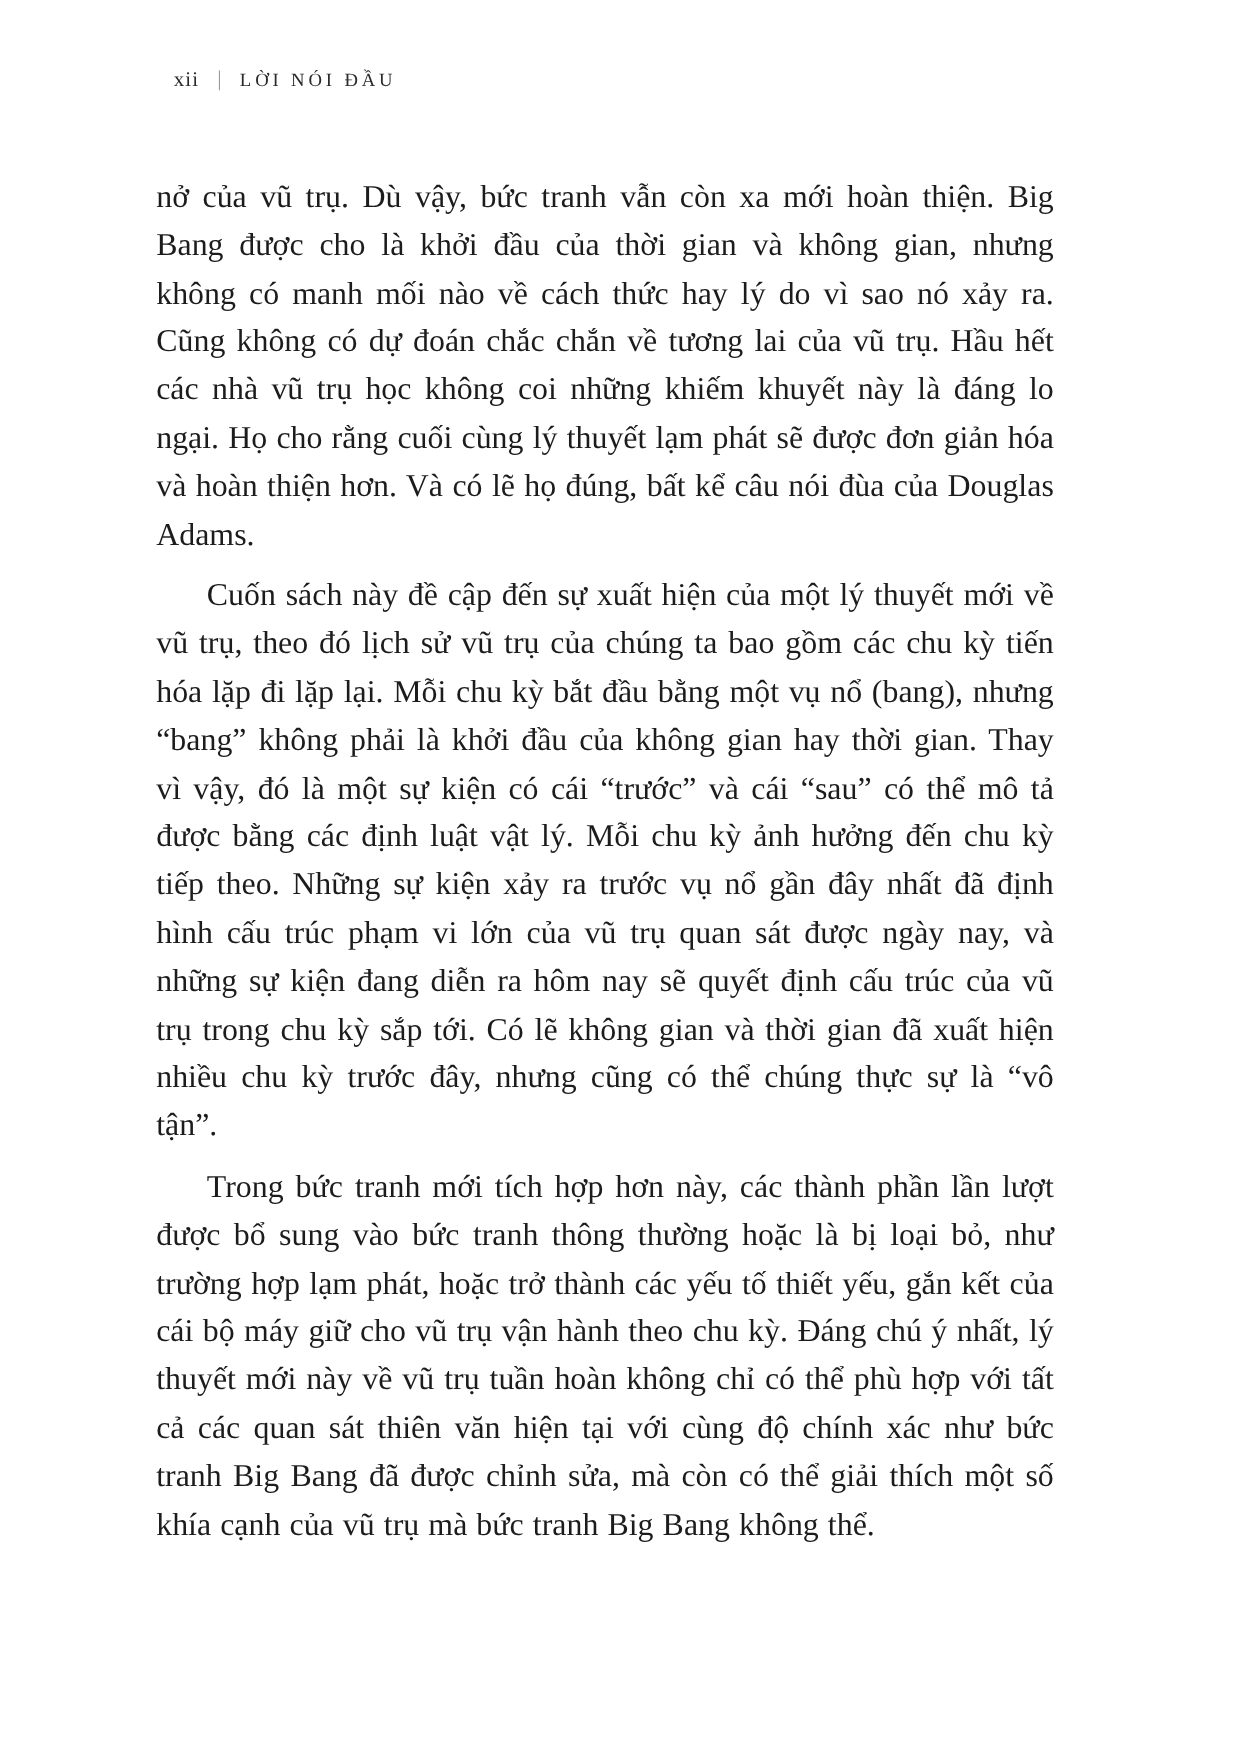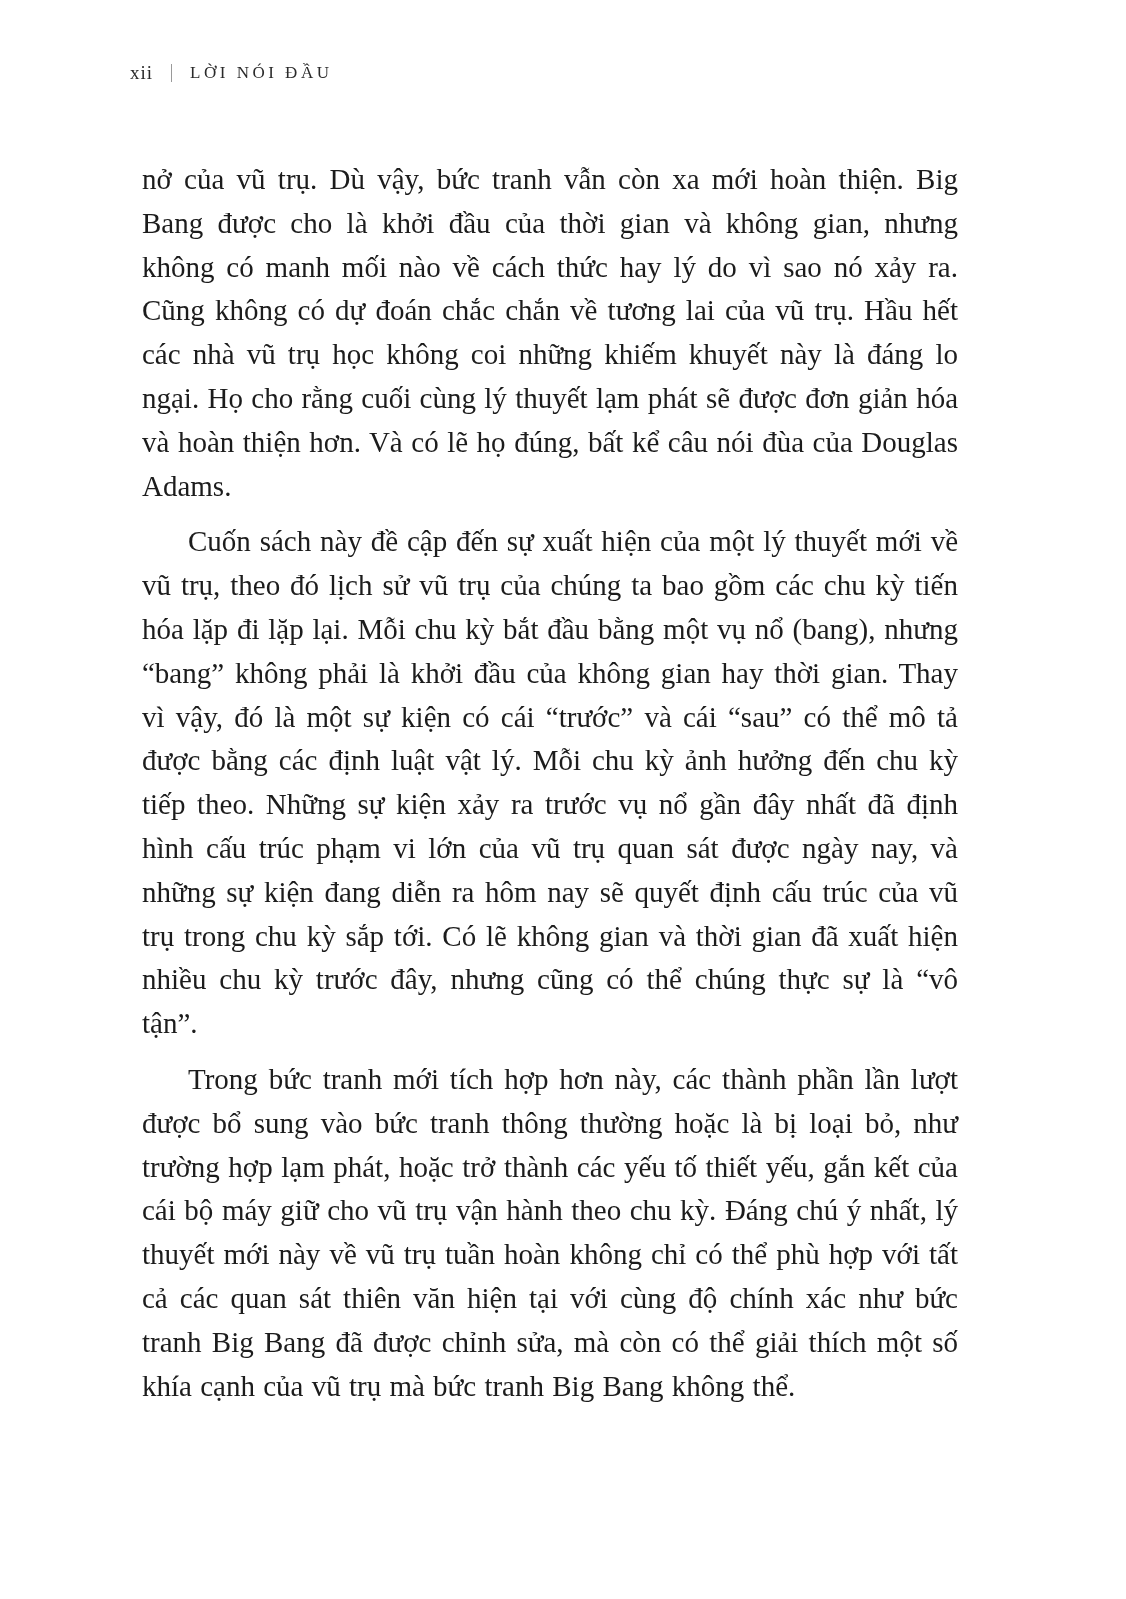--- a/index.html
+++ b/index.html
@@ -26,20 +26,21 @@
     align-items: center;
     gap: 18px;
     font-size: 19px;
     color: #2a2a2a;
     margin-bottom: 0;
   }
   .page-num {
     font-size: 19px;
     letter-spacing: 1px;
     color: #2a2a2a;
+    margin-left: 28px;
   }
   .head-sep {
     display: inline-block;
     width: 1px;
     height: 18px;
     background: #9a9a9a;
   }
   .head-title {
     font-size: 17px;
     letter-spacing: 3.5px;

